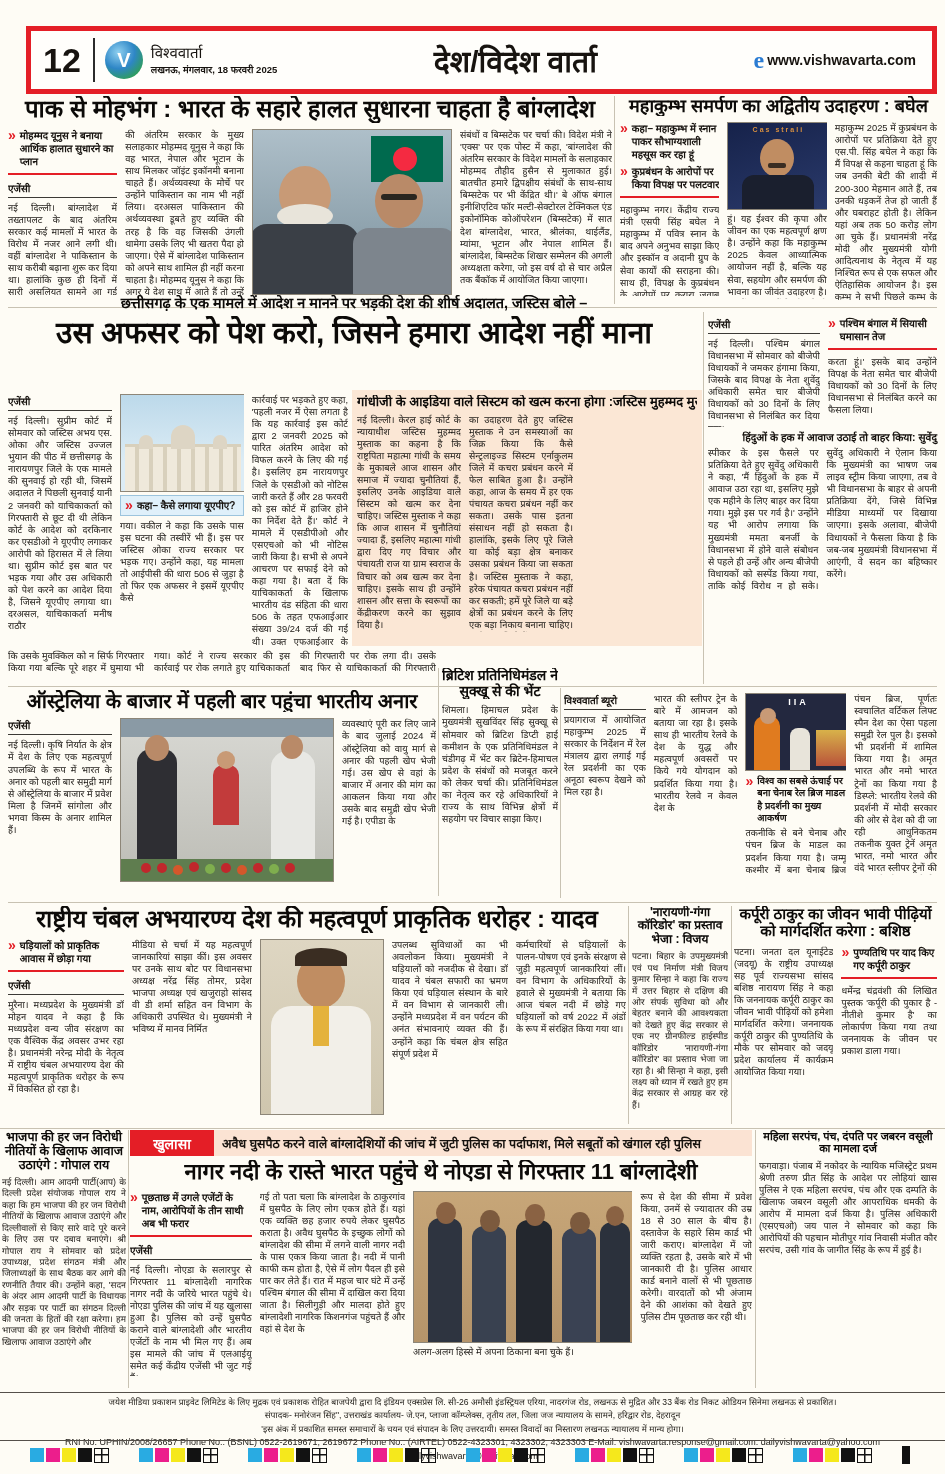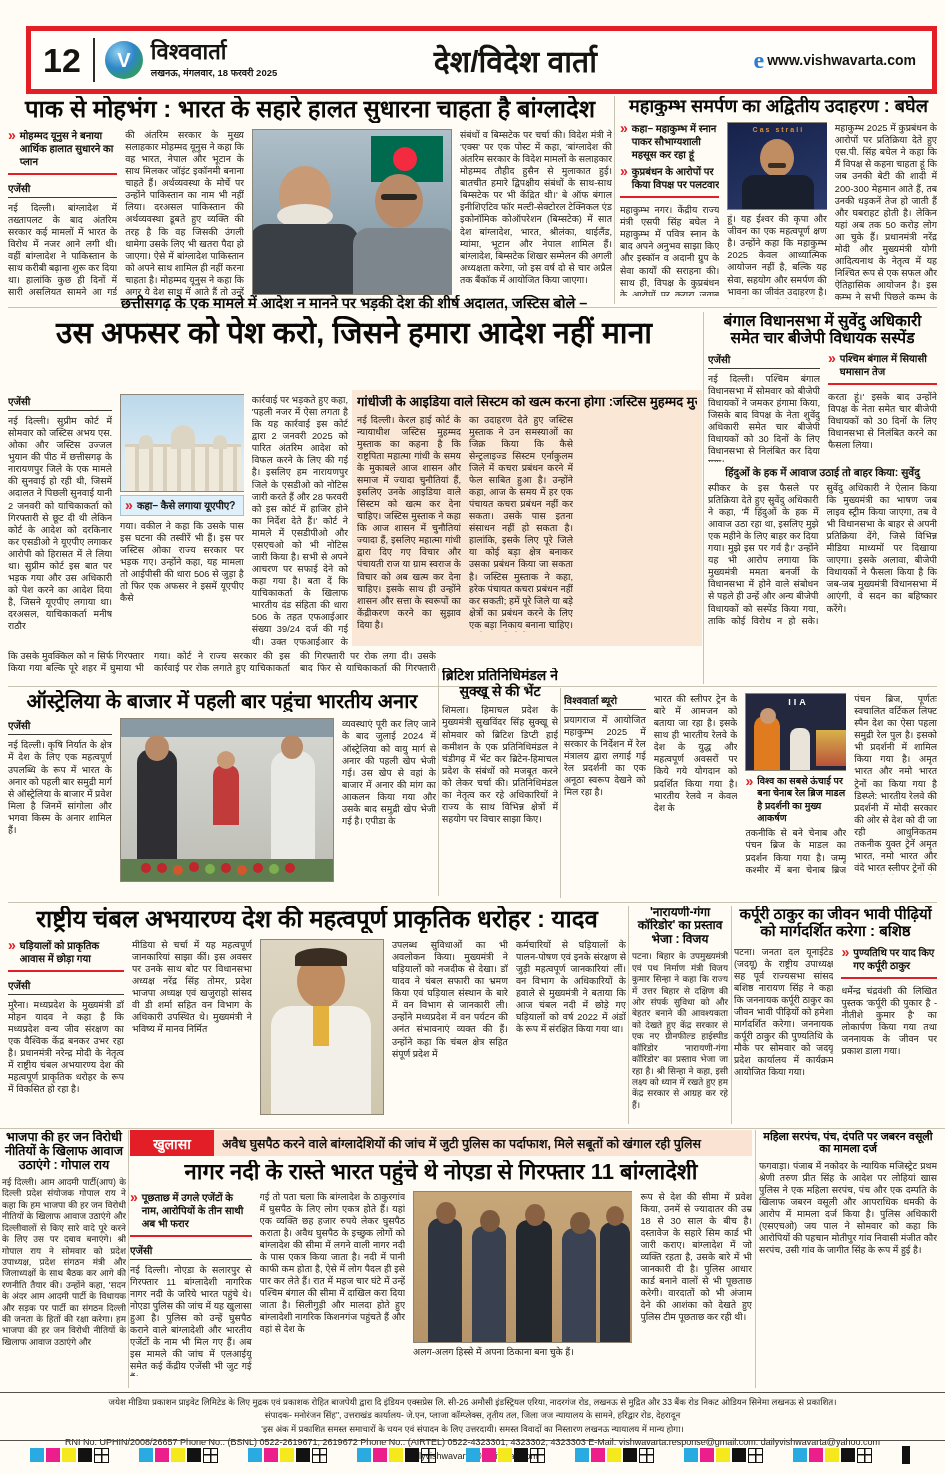--- a/index.html
+++ b/index.html
@@ -16,21 +16,21 @@
   .col{overflow:hidden;}
   .ph{position:relative;border:1px solid #8d8678;overflow:hidden;flex:none;}
   .cap{font-weight:bold;font-size:10px;line-height:1.25;}
   .vdiv{background:#c8c2b2;width:1px;}
   .hdiv{background:#c8c2b2;height:1px;}
   
   #header{left:26px;top:26px;width:901px;height:58px;border:5px solid #e41e26;background:#fffefb;display:flex;align-items:center;}
   #pagenum{font-size:34px;font-weight:bold;padding:0 12px;}
   #hdr-sep{width:2px;height:44px;background:#2b2b2b;}
   #logo{width:38px;height:38px;border-radius:50%;margin:0 8px 0 10px;background:radial-gradient(circle at 35% 30%,#8fd0f0 0%,#2e86c6 45%,#2f9e56 80%);display:flex;align-items:center;justify-content:center;color:#fff;font-weight:bold;font-size:20px;flex:none;}
-  #brand{font-size:22px;font-weight:bold;line-height:1;}
+  #brand{font-size:15px;font-weight:normal;line-height:1;}
   #dateline{font-size:9.5px;font-weight:bold;margin-top:3px;}
   #section-title{flex:1;text-align:center;font-size:30px;font-weight:bold;}
   #site{display:flex;align-items:center;gap:3px;padding-right:16px;font-weight:bold;font-size:14px;}
   #site .e{color:#2b7cd3;font-size:24px;font-weight:bold;line-height:1;font-family:"Liberation Serif",serif;}
   
   #art-bd{left:8px;top:96px;width:604px;height:210px;}
   #art-bg{left:620px;top:96px;width:317px;height:210px;}
   #band{left:8px;top:295px;width:692px;}
   #art-bw{left:708px;top:312px;width:229px;height:372px;}
   #art-ct{left:8px;top:394px;width:340px;height:252px;}
@@ -51,21 +51,21 @@
   .bluebox{background:#dff0fa;border:1px solid #9cc4dd;padding:3px 4px;margin-top:3px;}
   #footer{left:0;top:1396px;width:945px;text-align:center;}
   #footer .fl{font-size:8.6px;line-height:1.55;color:#24211c;}
   #footer .fl4{font-size:9px;}
   #marks{left:30px;top:1446px;width:880px;display:flex;justify-content:space-between;align-items:center;}
   .reg-group{display:flex;gap:2px;align-items:center;}
   .sq{width:14px;height:14px;display:inline-block;}
   .sq.c{background:#29abe2;} .sq.m{background:#ec1e8c;} .sq.y{background:#f5e81c;} .sq.k{background:#121212;}
   .regx{width:13px;height:13px;border:1.5px solid #111;display:inline-block;background:linear-gradient(#111,#111) center/100% 1.5px no-repeat,linear-gradient(#111,#111) center/1.5px 100% no-repeat;}
   #endbar{width:8px;height:18px;background:#111;}
-  .subhead{font-weight:bold;font-size:10.5px;text-align:center;margin:3px 0;}
+  .subhead{font-weight:bold;font-size:10.5px;text-align:right;margin:3px 0;}
 </style>
 </head>
 <body>
 
 <div class="sheet">
 
   <div class="abs" id="header">
     <div id="pagenum">12</div>
     <div id="hdr-sep"></div>
     <div id="logo">
@@ -141,21 +141,20 @@
 
   <div class="abs hdiv" style="left:8px;top:307px;width:929px;"></div>
 
   <div class="abs" id="band">
     <div class="hl" style="font-size:14.5px;">छत्तीसगढ़ के एक मामले में आदेश न मानने पर भड़की देश की शीर्ष अदालत, जस्टिस बोले –</div>
     <div class="hl nowrap" style="font-size:30px;margin-top:5px;">उस अफसर को पेश करो, जिसने हमारा आदेश नहीं माना</div>
   </div>
 
   <div class="abs vdiv" style="left:703px;top:312px;height:372px;"></div>
   <div class="abs" id="art-bw">
-    <div class="hl" style="font-size:15.5px;">बंगाल विधानसभा में सुवेंदु अधिकारी समेत चार बीजेपी विधायक सस्पेंड</div>
     <div class="flexrow" style="margin-top:5px;height:110px;">
       <div class="col" style="width:112px;">
         <div class="byline">एजेंसी</div>
         <div class="body-txt" style="height:92px;">नई दिल्ली। पश्चिम बंगाल विधानसभा में सोमवार को बीजेपी विधायकों ने जमकर हंगामा किया, जिसके बाद विपक्ष के नेता शुवेंदु अधिकारी समेत चार बीजेपी विधायकों को 30 दिनों के लिए विधानसभा से निलंबित कर दिया गया।</div>
       </div>
       <div class="col" style="width:109px;">
         <div class="bullet">
             <span class="mk">»</span>
             <span>पश्चिम बंगाल में सियासी घमासान तेज</span>
           </div>
@@ -260,21 +259,21 @@
   <div class="abs" id="art-ch">
     <div class="hl nowrap" style="font-size:24px;">राष्ट्रीय चंबल अभयारण्य देश की महत्वपूर्ण प्राकृतिक धरोहर : यादव</div>
     <div class="flexrow" style="margin-top:6px;height:178px;">
       <div class="col" style="width:118px;">
         <div class="bullet">
             <span class="mk">»</span>
             <span>घड़ियालों को प्राकृतिक आवास में छोड़ा गया</span>
           </div>
         <div class="redline"></div>
         <div class="byline">एजेंसी</div>
-        <div class="body-txt" style="height:116px;">मुरैना। मध्यप्रदेश के मुख्यमंत्री डॉ मोहन यादव ने कहा है कि मध्यप्रदेश वन्य जीव संरक्षण का एक वैश्विक केंद्र बनकर उभर रहा है। प्रधानमंत्री नरेन्द्र मोदी के नेतृत्व में राष्ट्रीय चंबल अभयारण्य देश की महत्वपूर्ण प्राकृतिक धरोहर के रूप में विकसित हो रहा है।</div>
+        <div class="body-txt" style="height:116px;">मुरैना। मध्यप्रदेश के मुख्यमंत्री डॉ मोहन यादव ने कहा है कि मध्यप्रदेश वन्य जीव संरक्षण का एक वैश्विक केंद्र अवसर उभर रहा है। प्रधानमंत्री नरेन्द्र मोदी के नेतृत्व में राष्ट्रीय चंबल अभयारण्य देश की महत्वपूर्ण प्राकृतिक धरोहर के रूप में विकसित हो रहा है।</div>
       </div>
       <div class="col body-txt" style="width:122px;height:178px;">मीडिया से चर्चा में यह महत्वपूर्ण जानकारियां साझा कीं। इस अवसर पर उनके साथ बोट पर विधानसभा अध्यक्ष नरेंद्र सिंह तोमर, प्रदेश भाजपा अध्यक्ष एवं खजुराहो सांसद वी डी शर्मा सहित वन विभाग के अधिकारी उपस्थित थे। मुख्यमंत्री ने भविष्य में मानव निर्मित</div>
       <div class="ph" style="width:122px;height:174px;background:linear-gradient(#ded6c2,#cfc6ae);">
         <div style="position:absolute;left:36px;top:14px;width:48px;height:54px;border-radius:50%;background:#c08d62;"></div>
         <div style="position:absolute;left:34px;top:8px;width:52px;height:18px;border-radius:50% 50% 0 0;background:#3a2d22;"></div>
         <div style="position:absolute;left:10px;top:66px;width:100px;height:108px;border-radius:20px 20px 0 0;background:#f2efe8;"></div>
         <div style="position:absolute;left:52px;top:66px;width:16px;height:40px;background:#e4b23c;"></div>
       </div>
       <div class="col body-txt" style="width:118px;height:178px;">उपलब्ध सुविधाओं का भी अवलोकन किया। मुख्यमंत्री ने घड़ियालों को नजदीक से देखा। डॉ यादव ने चंबल सफारी का भ्रमण किया एवं घड़ियाल संस्थान के बारे में वन विभाग से जानकारी ली। उन्होंने मध्यप्रदेश में वन पर्यटन की अनंत संभावनाएं व्यक्त की हैं। उन्होंने कहा कि चंबल क्षेत्र सहित संपूर्ण प्रदेश में</div>
       <div class="col body-txt" style="width:112px;height:178px;">कर्मचारियों से घड़ियालों के पालन-पोषण एवं इनके संरक्षण से जुड़ी महत्वपूर्ण जानकारियां लीं। वन विभाग के अधिकारियों के हवाले से मुख्यमंत्री ने बताया कि आज चंबल नदी में छोड़े गए घड़ियालों को वर्ष 2022 में अंडों के रूप में संरक्षित किया गया था।</div>

